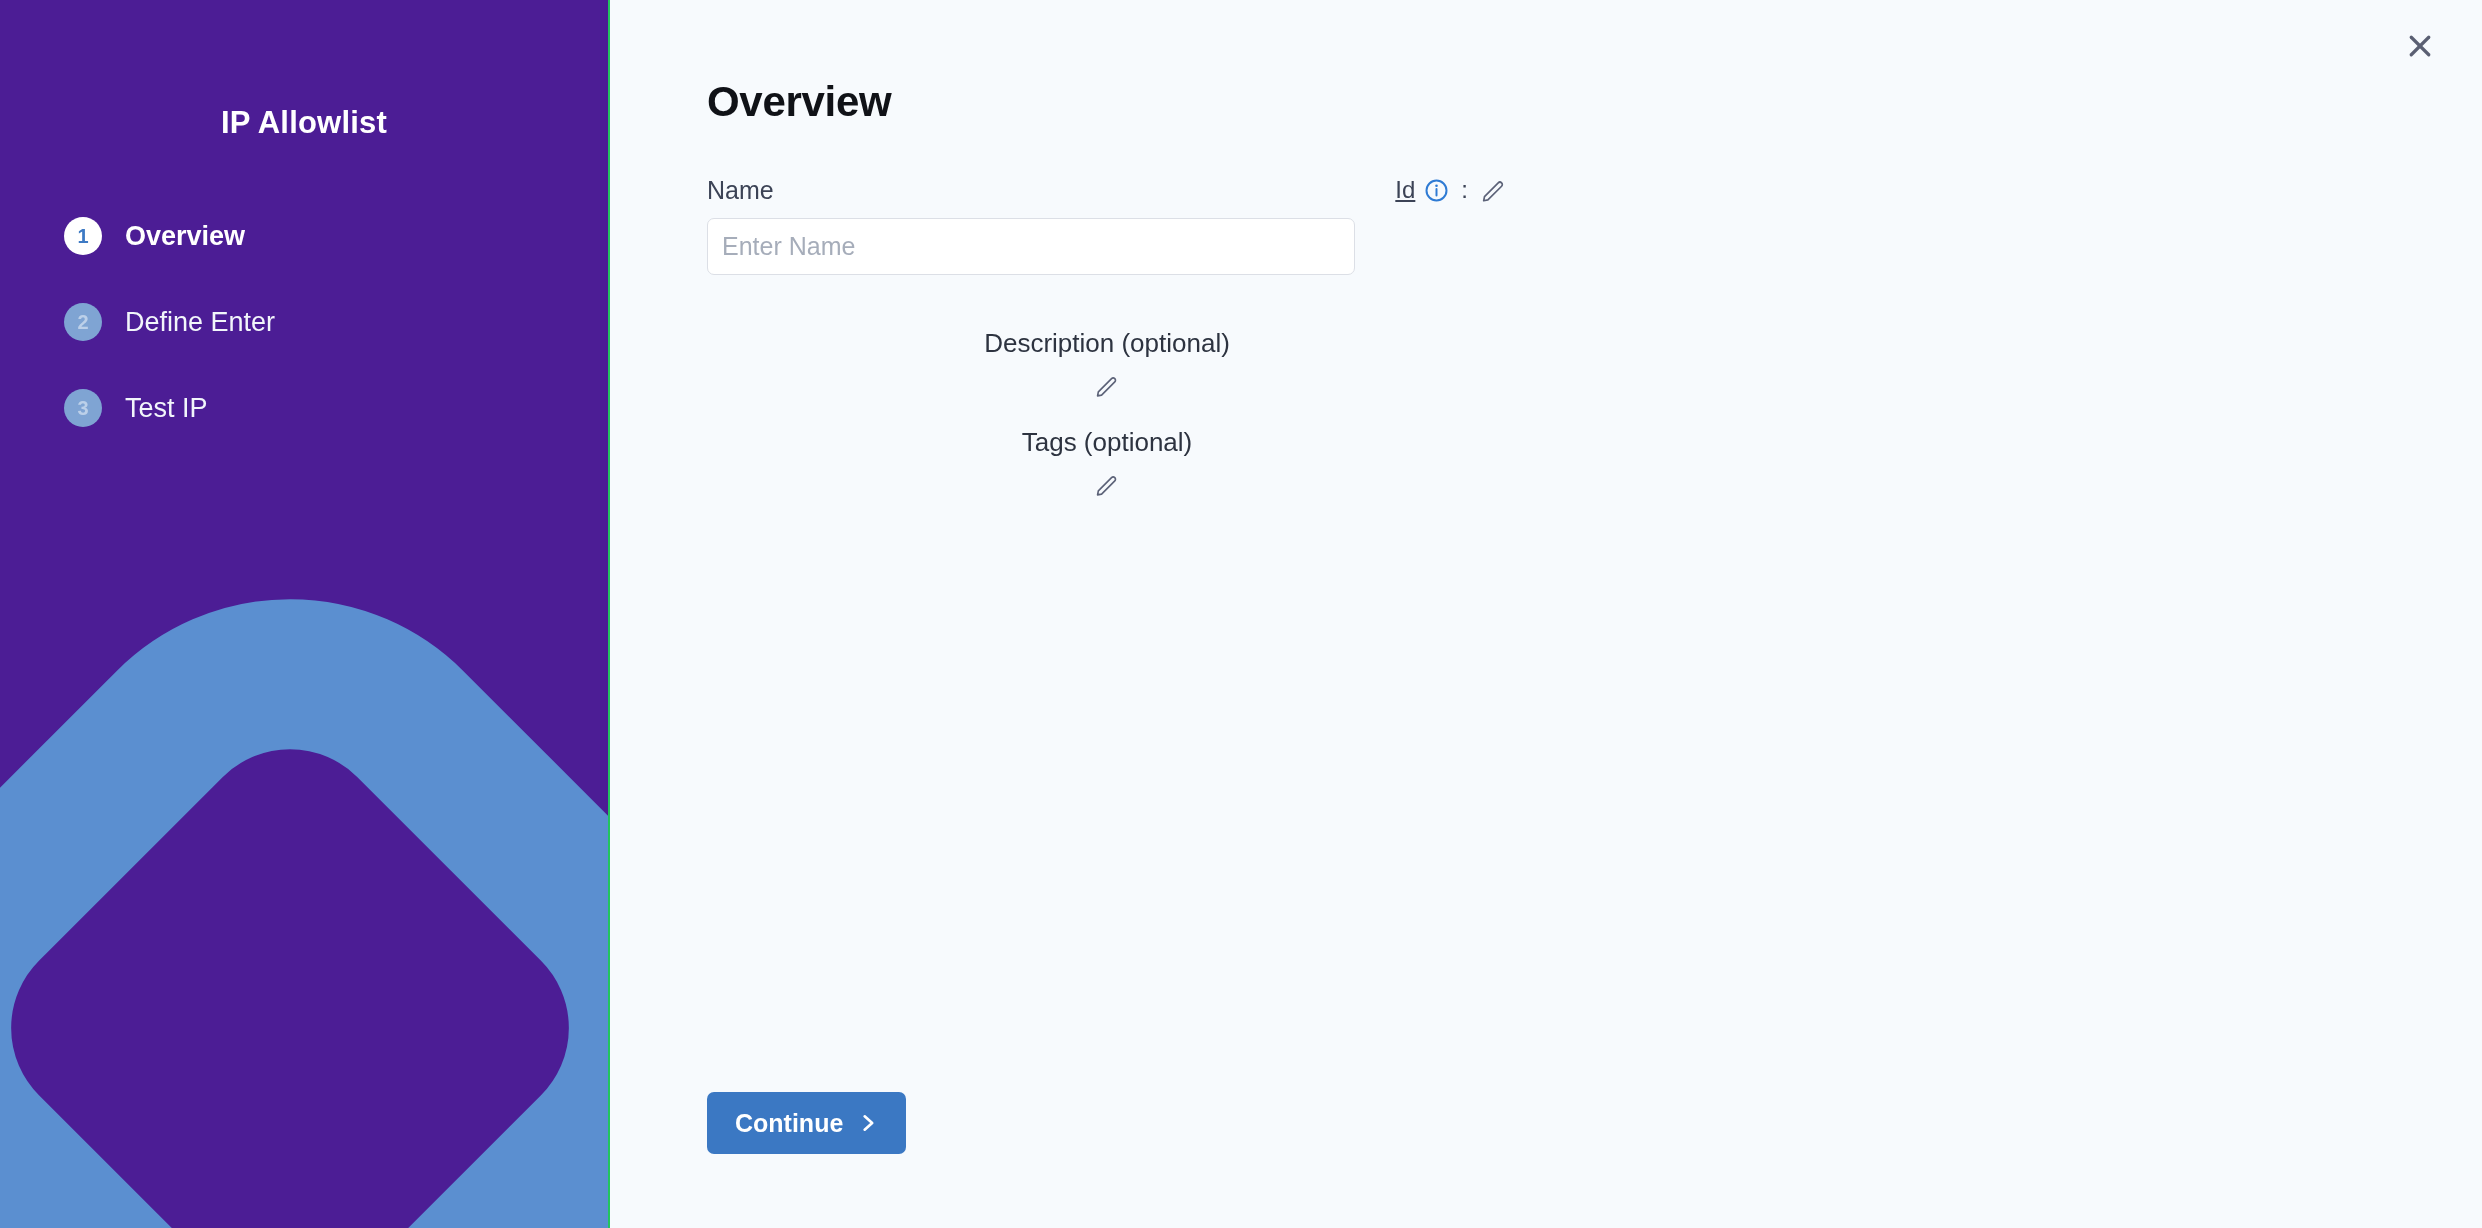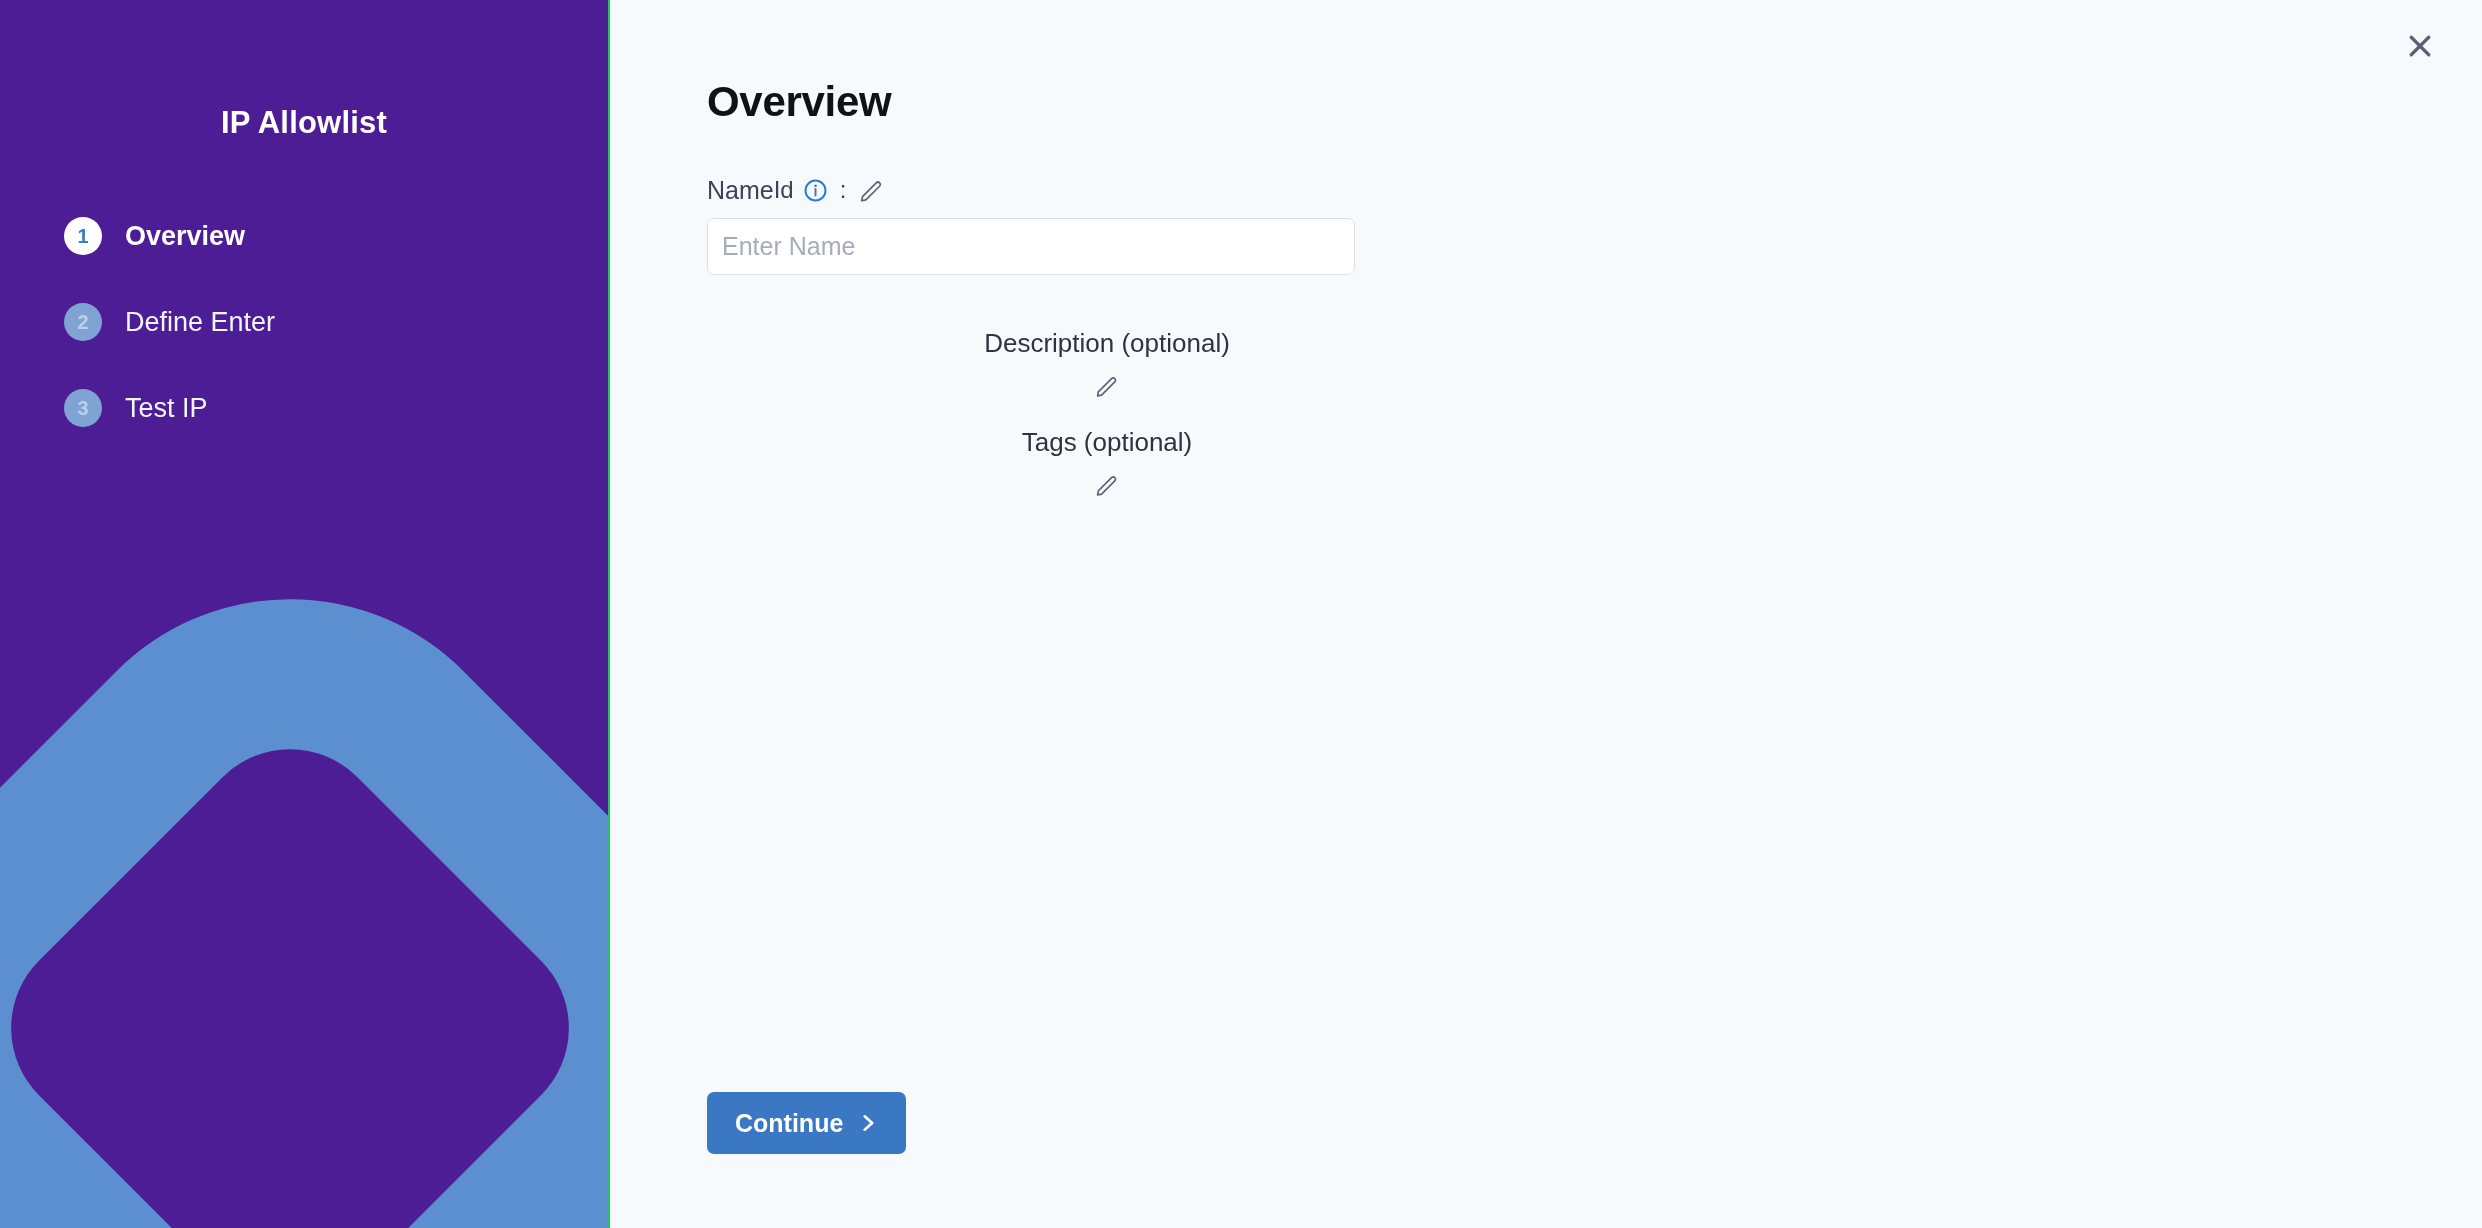--- a/index.html
+++ b/index.html
@@ -125,34 +125,36 @@
 
   .form-area {
     position: absolute;
     left: 97px;
     top: 175px;
     width: 800px;
   }
   .field-label-row {
     display: flex;
     align-items: center;
+    justify-content: space-between;
     height: 30px;
   }
   .field-label {
     font-size: 25px;
     color: #3c4356;
   }
   .id-group {
     display: flex;
     align-items: center;
     gap: 9px;
   }
   .id-text {
     font-size: 24px;
     color: #3c4356;
+    text-decoration: underline;
   }
   .colon-text {
     font-size: 24px;
     color: #3c4356;
     margin-left: 3px;
     margin-right: 3px;
   }
   .icon-btn {
     display: inline-flex;
     align-items: center;

